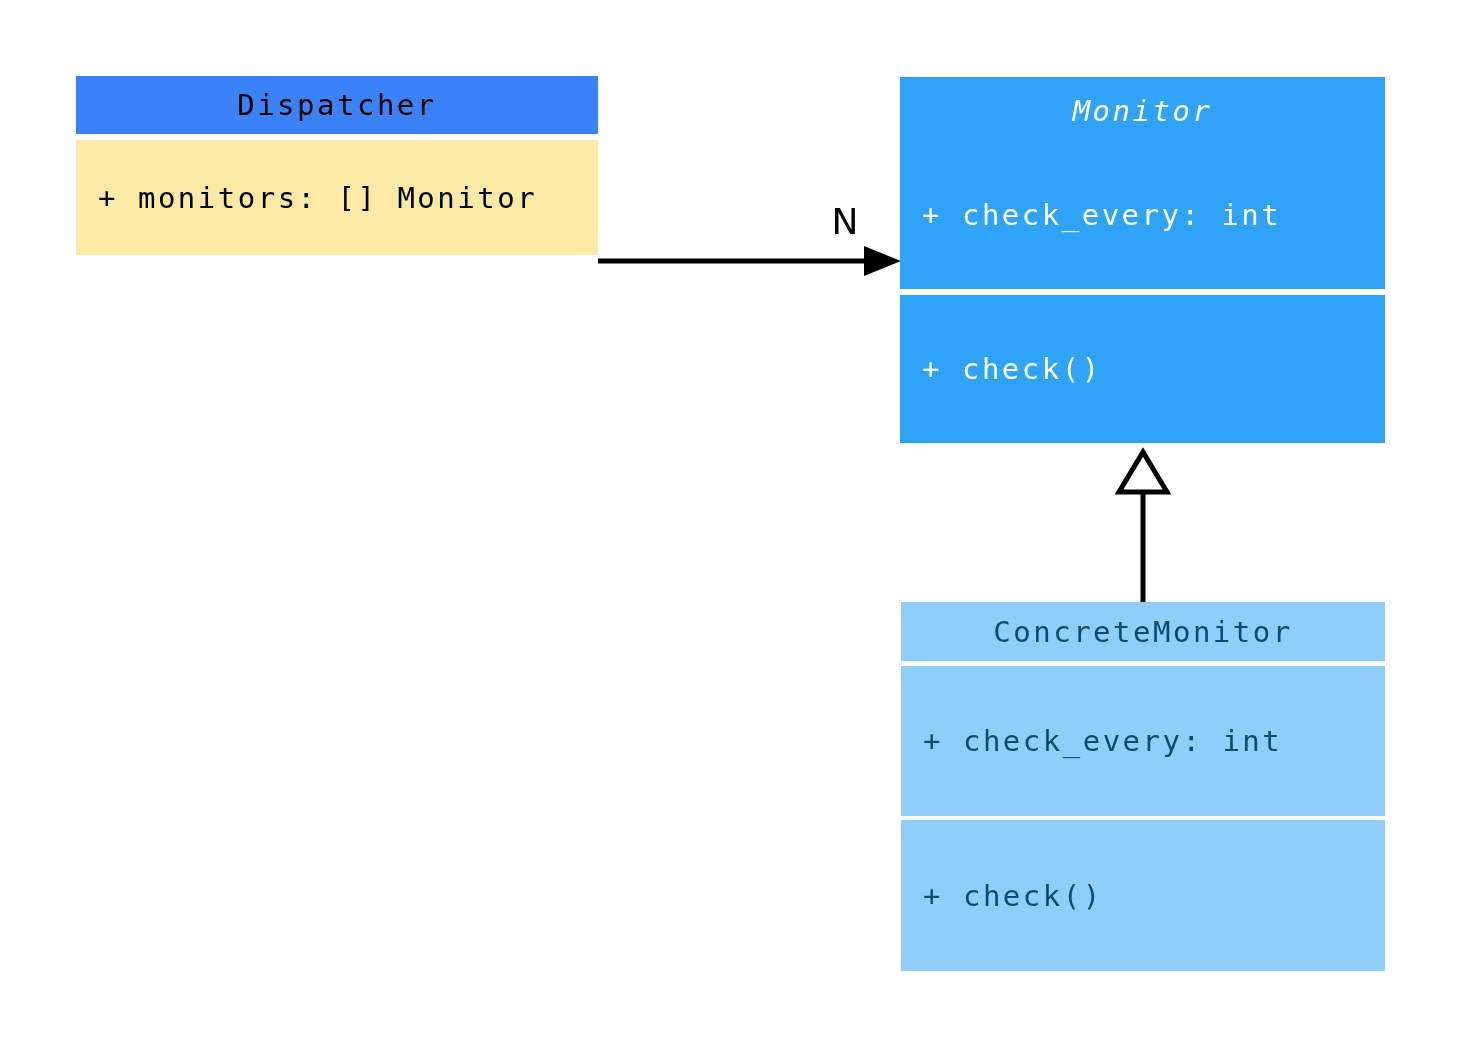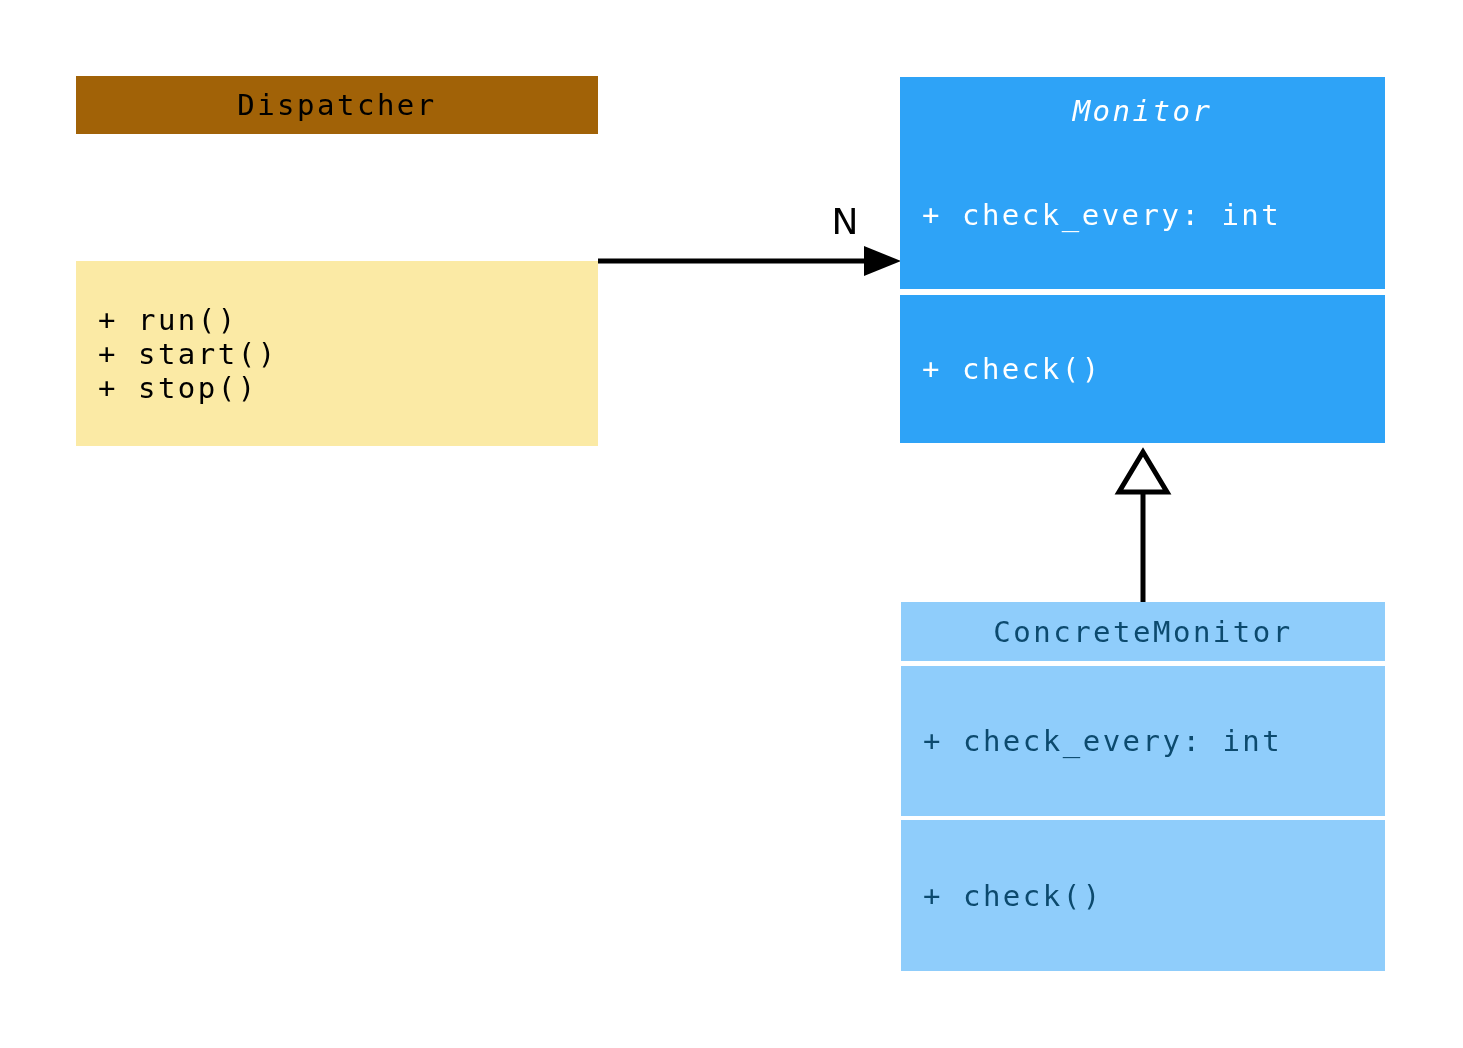--- a/index.html
+++ b/index.html
@@ -58,22 +58,22 @@
 
     <g>
       <line x1="1143" y1="602" x2="1143" y2="493" stroke="#000000" stroke-width="5"></line>
       <polygon points="1143,452 1119,492 1167,492" fill="#ffffff" stroke="#000000" stroke-width="5" stroke-linejoin="miter"></polygon>
     </g>
   </svg>
 
   <span class="edge-label">N</span>
 
   <div class="class-box box-dispatcher" style="color: rgb(0, 0, 0);">
-    <div class="sec title" style="background-color: #a16207;">Dispatcher</div>
-    <div class="sec methods members" style="background-color: rgb(251, 234, 165);"><div class="member-line">+ run()</div><div class="member-line">+ start()</div><div class="member-line">+ stop()</div></div>
+    <div class="sec title" style="background-color: #3b82f6;">Dispatcher</div>
+    <div class="sec attrs members" style="background-color: rgb(251, 234, 165);"><div class="member-line">+ monitors: [] Monitor</div></div>
   </div>
 
   <div class="class-box box-monitor" style="color: rgb(255, 255, 255);">
     <div class="sec title italic" style="background-color: rgb(46, 163, 247);">Monitor</div>
     <div class="sec attrs members" style="background-color: rgb(46, 163, 247);"><div class="member-line">+ check_every: int</div></div>
     <div class="sec methods members" style="background-color: rgb(46, 163, 247);"><div class="member-line">+ check()</div></div>
   </div>
 
   <div class="class-box box-concrete" style="color: #0c4a6e;">
     <div class="sec title" style="background-color: rgb(143, 205, 251);">ConcreteMonitor</div>

